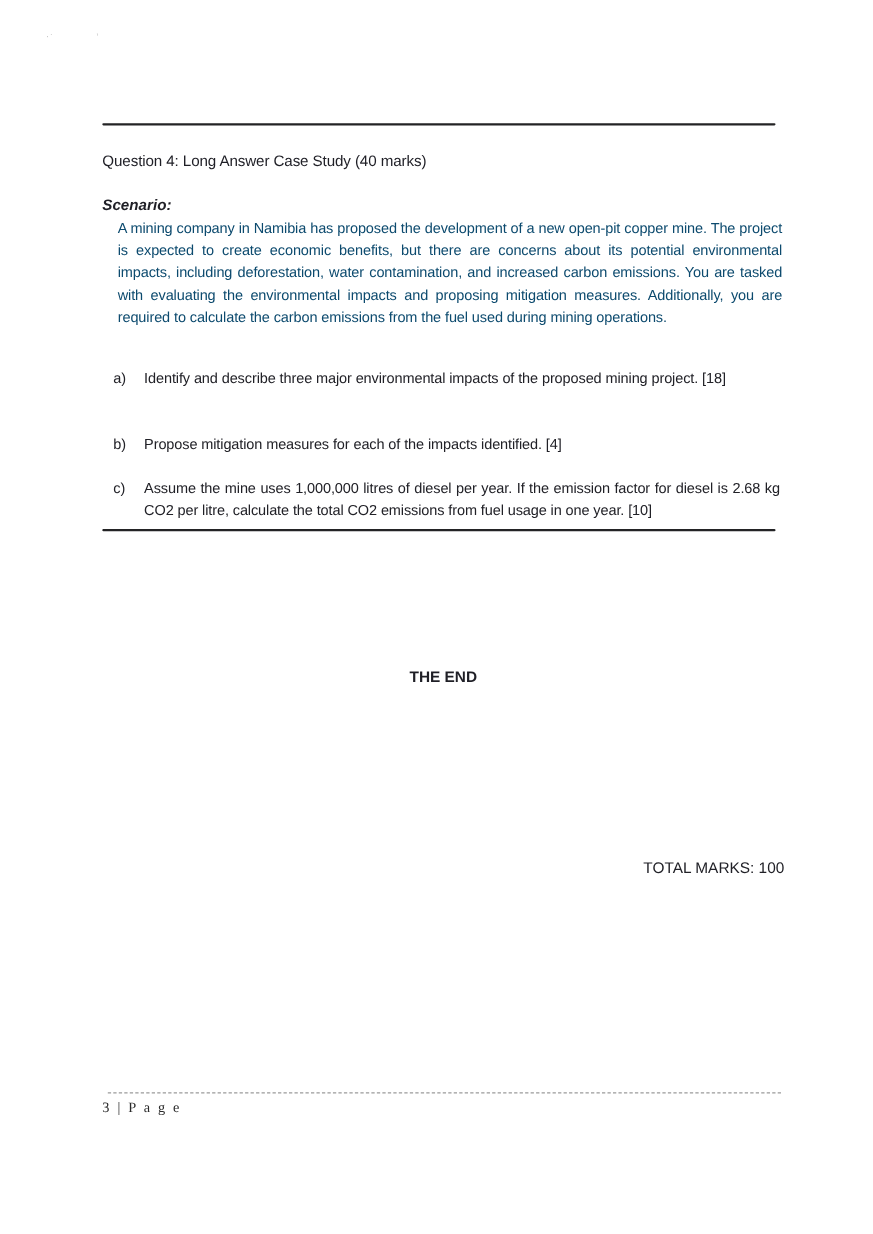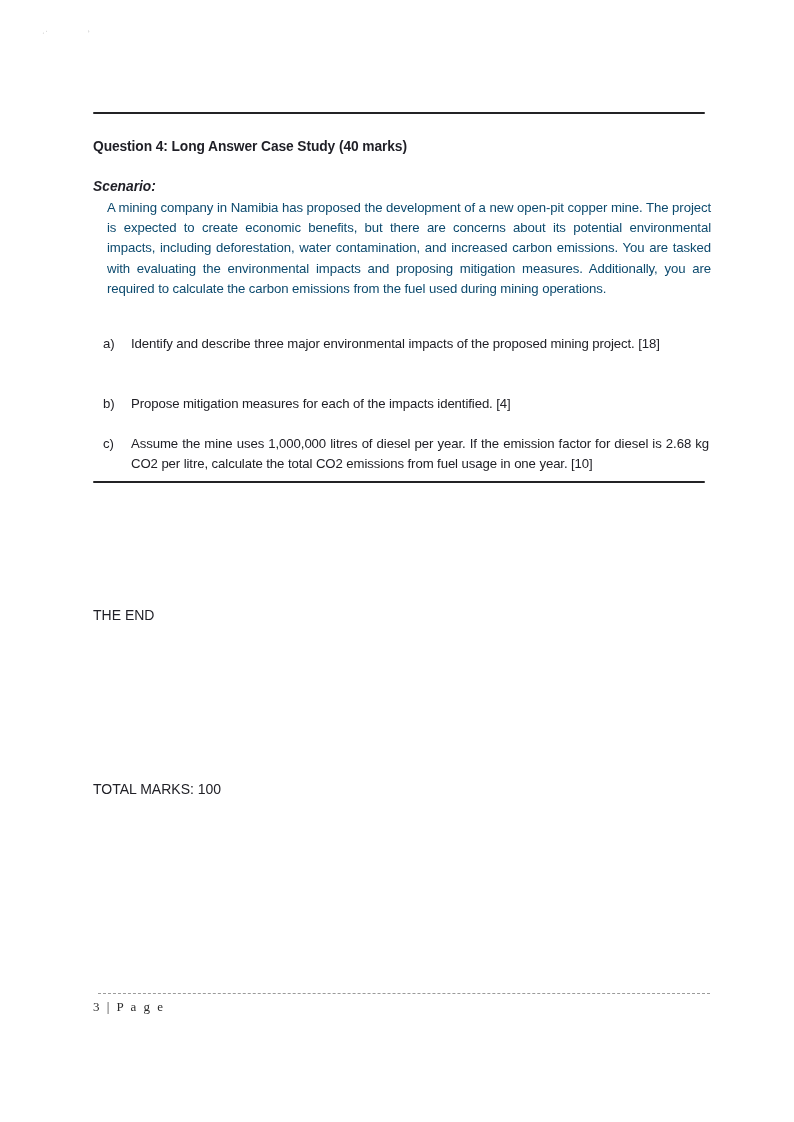--- a/index.html
+++ b/index.html
@@ -36,21 +36,21 @@
   }
   .rule-top { top: 112px; }
   .rule-bottom { top: 481px; }
 
   .heading {
     position: absolute;
     left: 93px;
     top: 139px;
     width: 614px;
     font-size: 13.8px;
-    font-weight: bold;
+    font-weight: normal;
     color: #1f1f26;
     letter-spacing: -0.1px;
   }
   .scenario-label {
     position: absolute;
     left: 93px;
     top: 179px;
     font-size: 13.8px;
     font-weight: bold;
     color: #1f1f26;
@@ -85,31 +85,31 @@
   }
   .q-text {
     flex: 1;
     text-align: justify;
   }
   .the-end {
     position: absolute;
     left: 93px;
     top: 607px;
     width: 620px;
-    text-align: left;
+    text-align: center;
     font-size: 14px;
-    font-weight: normal;
+    font-weight: bold;
     color: #1f1f26;
   }
   .total-marks {
     position: absolute;
     left: 93px;
     top: 781px;
     width: 620px;
-    text-align: left;
+    text-align: right;
     font-size: 14px;
     color: #212127;
   }
   .footer-rule {
     position: absolute;
     left: 98px;
     top: 993px;
     width: 612px;
     border-top: 1px dashed #9b9b9b;
   }

